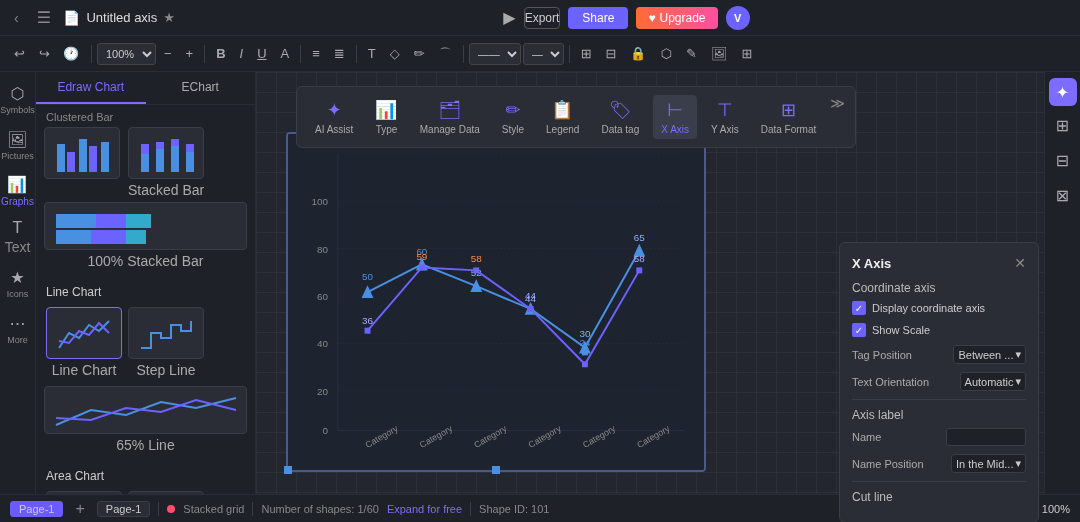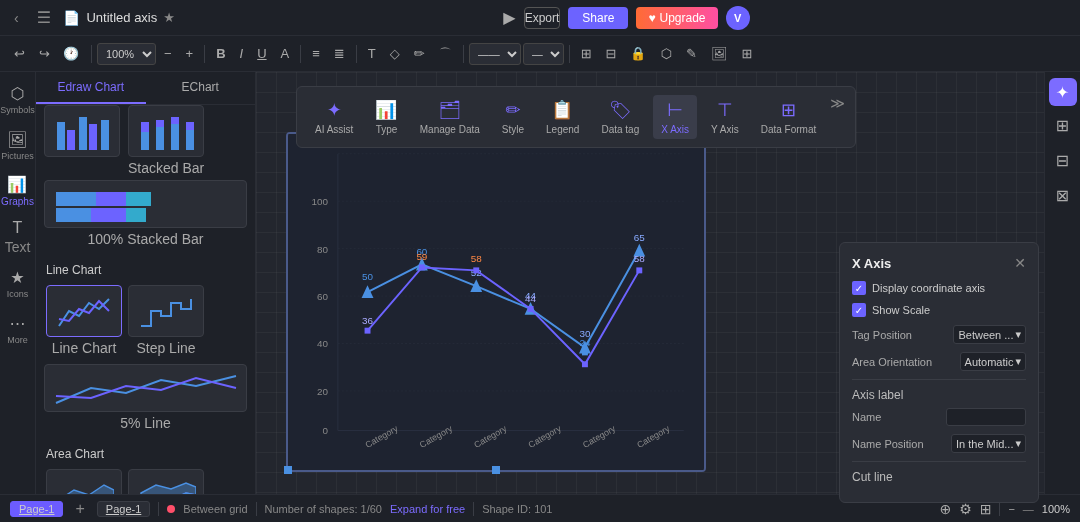--- a/index.html
+++ b/index.html
@@ -84,21 +84,21 @@
     .field-input { background: #1e2128; border: 1px solid #3a3d45; border-radius: 3px; color: #ccc; font-size: 11px; padding: 2px 6px; width: 80px; }
     .panel-divider { height: 1px; background: #3a3d45; margin: 8px 0; }
 
     
     .right-panel { width: 36px; background: #1e2128; border-left: 1px solid #2a2d35; display: flex; flex-direction: column; align-items: center; padding-top: 6px; gap: 4px; }
     .right-btn { background: none; border: none; color: #aaa; cursor: pointer; padding: 6px; font-size: 16px; border-radius: 3px; }
     .right-btn.active { background: #7c6cff; color: #fff; border-radius: 6px; width: 28px; height: 28px; display: flex; align-items: center; justify-content: center; }
 
     
     .status-bar { position: absolute; bottom: 0; left: 0; right: 0; height: 28px; background: #1e2128; border-top: 1px solid #2a2d35; display: flex; align-items: center; padding: 0 10px; gap: 8px; font-size: 11px; color: #888; }
-    .page-btn { background: #2a2d35; border: 1px solid #3a3d45; border-radius: 3px; color: #ccc; padding: 1px 8px; cursor: pointer; font-size: 11px; text-decoration: underline; }
+    .page-btn { background: #2a2d35; border: 1px solid #3a3d45; border-radius: 3px; color: #ccc; padding: 1px 8px; cursor: pointer; font-size: 11px; }
     .page-btn.active { background: #6c5cff; border-color: #6c5cff; }
     .add-page-btn { background: none; border: none; color: #888; cursor: pointer; font-size: 16px; padding: 0 4px; }
     .status-dot { width: 8px; height: 8px; background: #ff4f6a; border-radius: 50%; }
     .status-sep { width: 1px; height: 14px; background: #3a3d45; }
     .zoom-controls { display: flex; align-items: center; gap: 4px; margin-left: auto; }
 
     
     .chart-svg { width: 100%; height: 100%; }
   </style>
 </head>
@@ -192,20 +192,21 @@
       <span style="font-size:9px;color:#888">More</span>
     </button>
   </div>
 
   <div class="sidebar">
     <div class="sidebar-tabs">
       <div class="sidebar-tab active">Edraw Chart</div>
       <div class="sidebar-tab">EChart</div>
     </div>
 
+    <div class="chart-section-label">Clustered Bar</div>
     <div style="padding:0 8px 4px;display:flex;gap:8px">
       <div class="chart-item">
         <div class="chart-thumb">
           <svg width="60" height="38" viewBox="0 0 60 38">
             <rect x="5" y="10" width="8" height="28" fill="#4a90e2"></rect>
             <rect x="15" y="18" width="8" height="20" fill="#6c63ff"></rect>
             <rect x="27" y="5" width="8" height="33" fill="#4a90e2"></rect>
             <rect x="37" y="12" width="8" height="26" fill="#6c63ff"></rect>
             <rect x="49" y="8" width="8" height="30" fill="#4a90e2"></rect>
           </svg>
@@ -262,21 +263,21 @@
         <span class="chart-label">Step Line</span>
       </div>
     </div>
     <div class="chart-item" style="padding:0 8px 8px">
       <div class="chart-thumb" style="width:100%;height:48px">
         <svg width="190" height="40" viewBox="0 0 190 40">
           <polyline points="5,35 40,20 75,25 110,12 145,18 185,8" fill="none" stroke="#4a90e2" stroke-width="2"></polyline>
           <polyline points="5,28 40,30 75,18 110,22 145,10 185,20" fill="none" stroke="#6c63ff" stroke-width="2"></polyline>
         </svg>
       </div>
-      <span class="chart-label">5% Line</span>
+      <span class="chart-label">65% Line</span>
     </div>
 
     <div class="section-title">Area Chart</div>
     <div class="chart-grid">
       <div class="chart-item">
         <div class="chart-thumb">
           <svg width="60" height="40" viewBox="0 0 60 40">
             <polygon points="5,38 5,25 20,15 35,20 50,10 60,15 60,38" fill="rgba(74,144,226,0.4)" stroke="#4a90e2" stroke-width="1.5"></polygon>
           </svg>
         </div>
@@ -406,20 +407,21 @@
         <div class="chart-selection-handle" style="bottom:-4px; left:50%; transform:translateX(-50%)"></div>
         <div class="chart-selection-handle" style="bottom:-4px; left:-4px"></div>
       </div>
 
       <div class="xaxis-panel">
         <div class="panel-header">
           <span class="panel-title">X Axis</span>
           <button class="panel-close">✕</button>
         </div>
 
+        <div class="panel-section-title">Coordinate axis</div>
 
         <div class="panel-row">
           <div class="checkbox">
             <span style="color:#fff;font-size:10px">✓</span>
           </div>
           <span class="checkbox-label">Display coordinate axis</span>
         </div>
 
         <div class="panel-row">
           <div class="checkbox">
@@ -430,21 +432,21 @@
 
         <div class="panel-field-row">
           <span class="field-label">Tag Position</span>
           <div class="field-select">
             <span>Between ...</span>
             <span>▾</span>
           </div>
         </div>
 
         <div class="panel-field-row">
-          <span class="field-label">Area Orientation</span>
+          <span class="field-label">Text Orientation</span>
           <div class="field-select">
             <span>Automatic</span>
             <span>▾</span>
           </div>
         </div>
 
         <div class="panel-divider"></div>
 
         <div class="panel-section-title">Axis label</div>
 
@@ -481,21 +483,21 @@
   </div>
 
 </div>
 
 <div class="status-bar">
   <button class="page-btn active">Page-1</button>
   <button class="add-page-btn">+</button>
   <button class="page-btn">Page-1</button>
   <div class="status-sep"></div>
   <div class="status-dot"></div>
-  <span>Between grid</span>
+  <span>Stacked grid</span>
   <div class="status-sep"></div>
   <span>Number of shapes: 1/60</span>
   <span style="color:#7c6cff;cursor:pointer">Expand for free</span>
   <div class="status-sep"></div>
   <span>Shape ID: 101</span>
   <div style="flex:1"></div>
   <span style="cursor:pointer;color:#aaa;font-size:14px">⊕</span>
   <span style="cursor:pointer;color:#aaa;font-size:14px">⚙</span>
   <span style="cursor:pointer;color:#aaa;font-size:14px">⊞</span>
   <div class="status-sep"></div>

